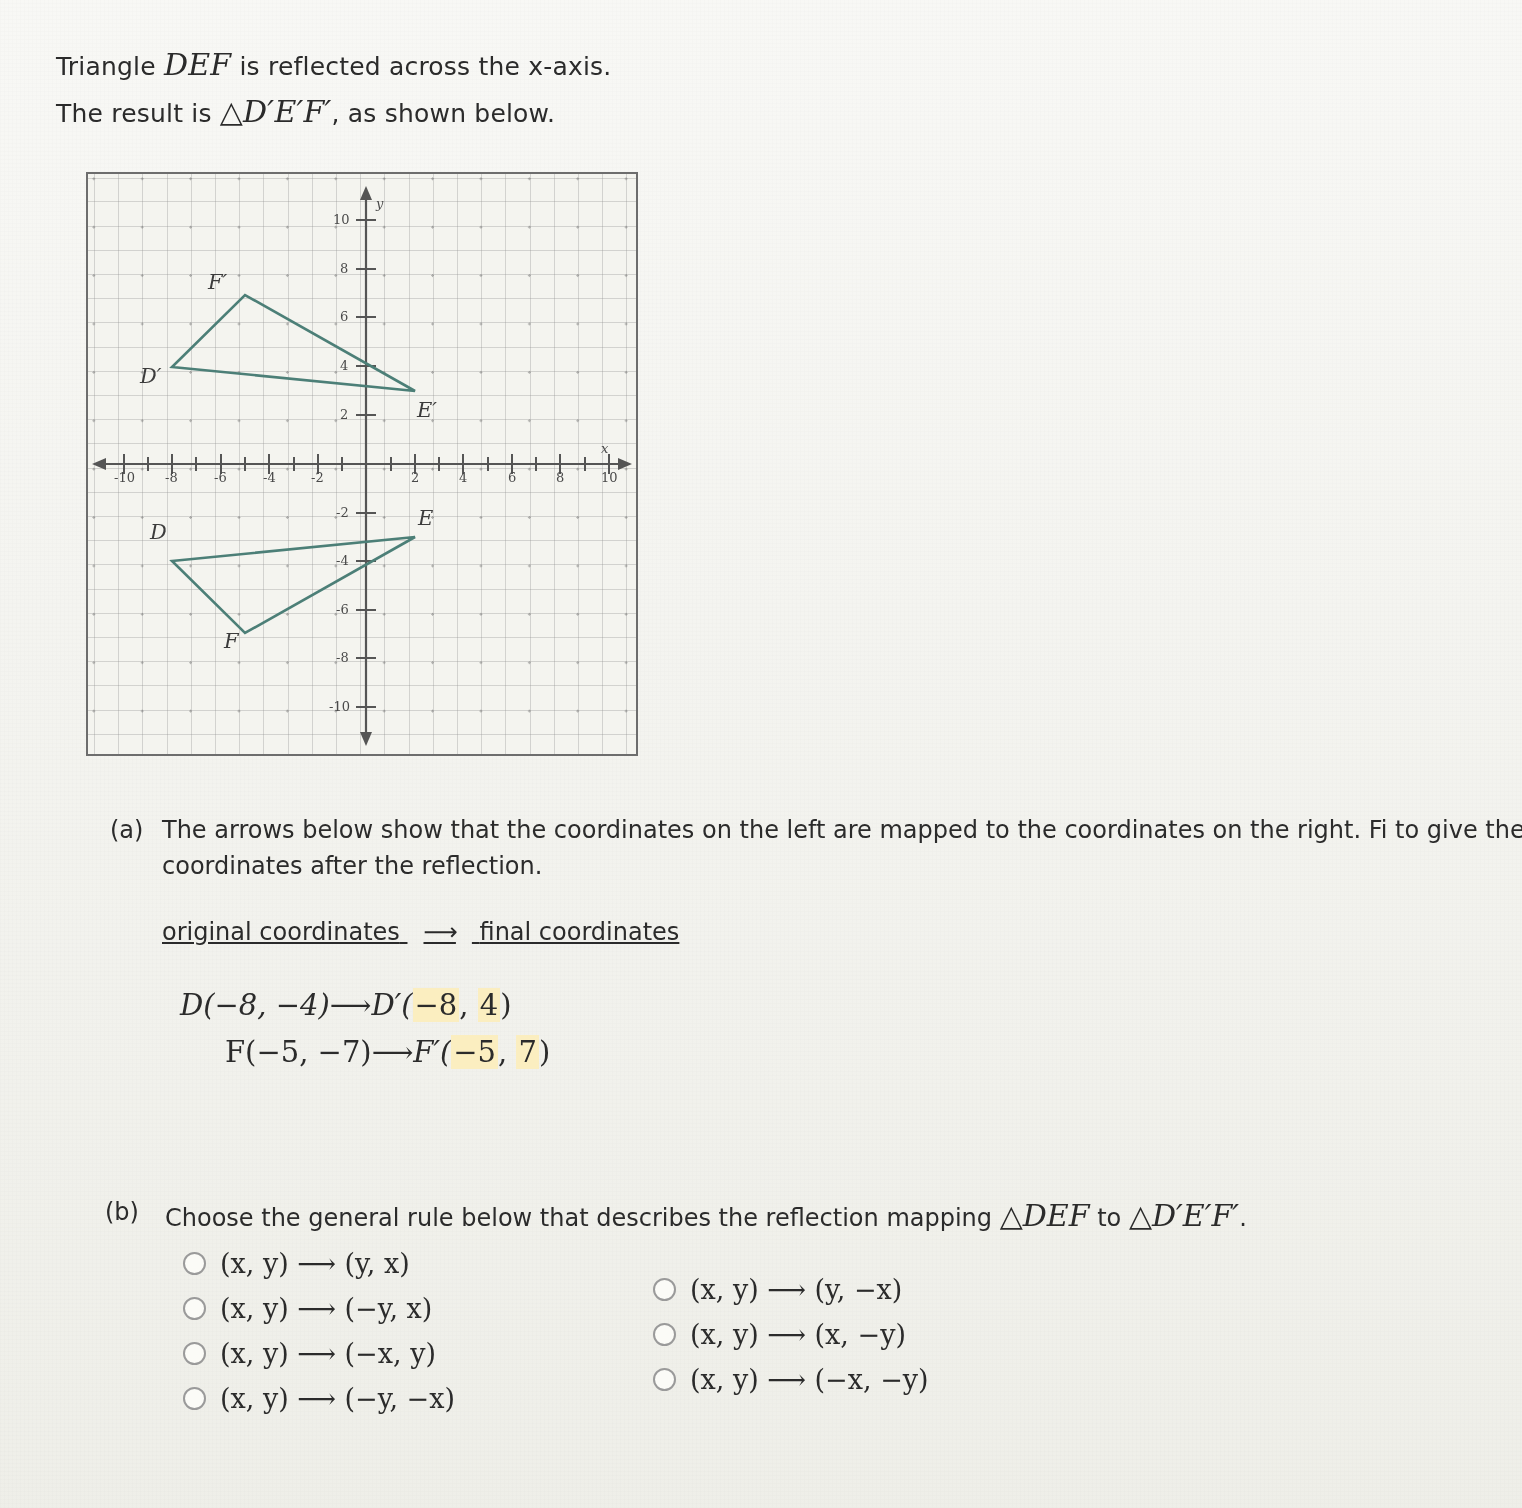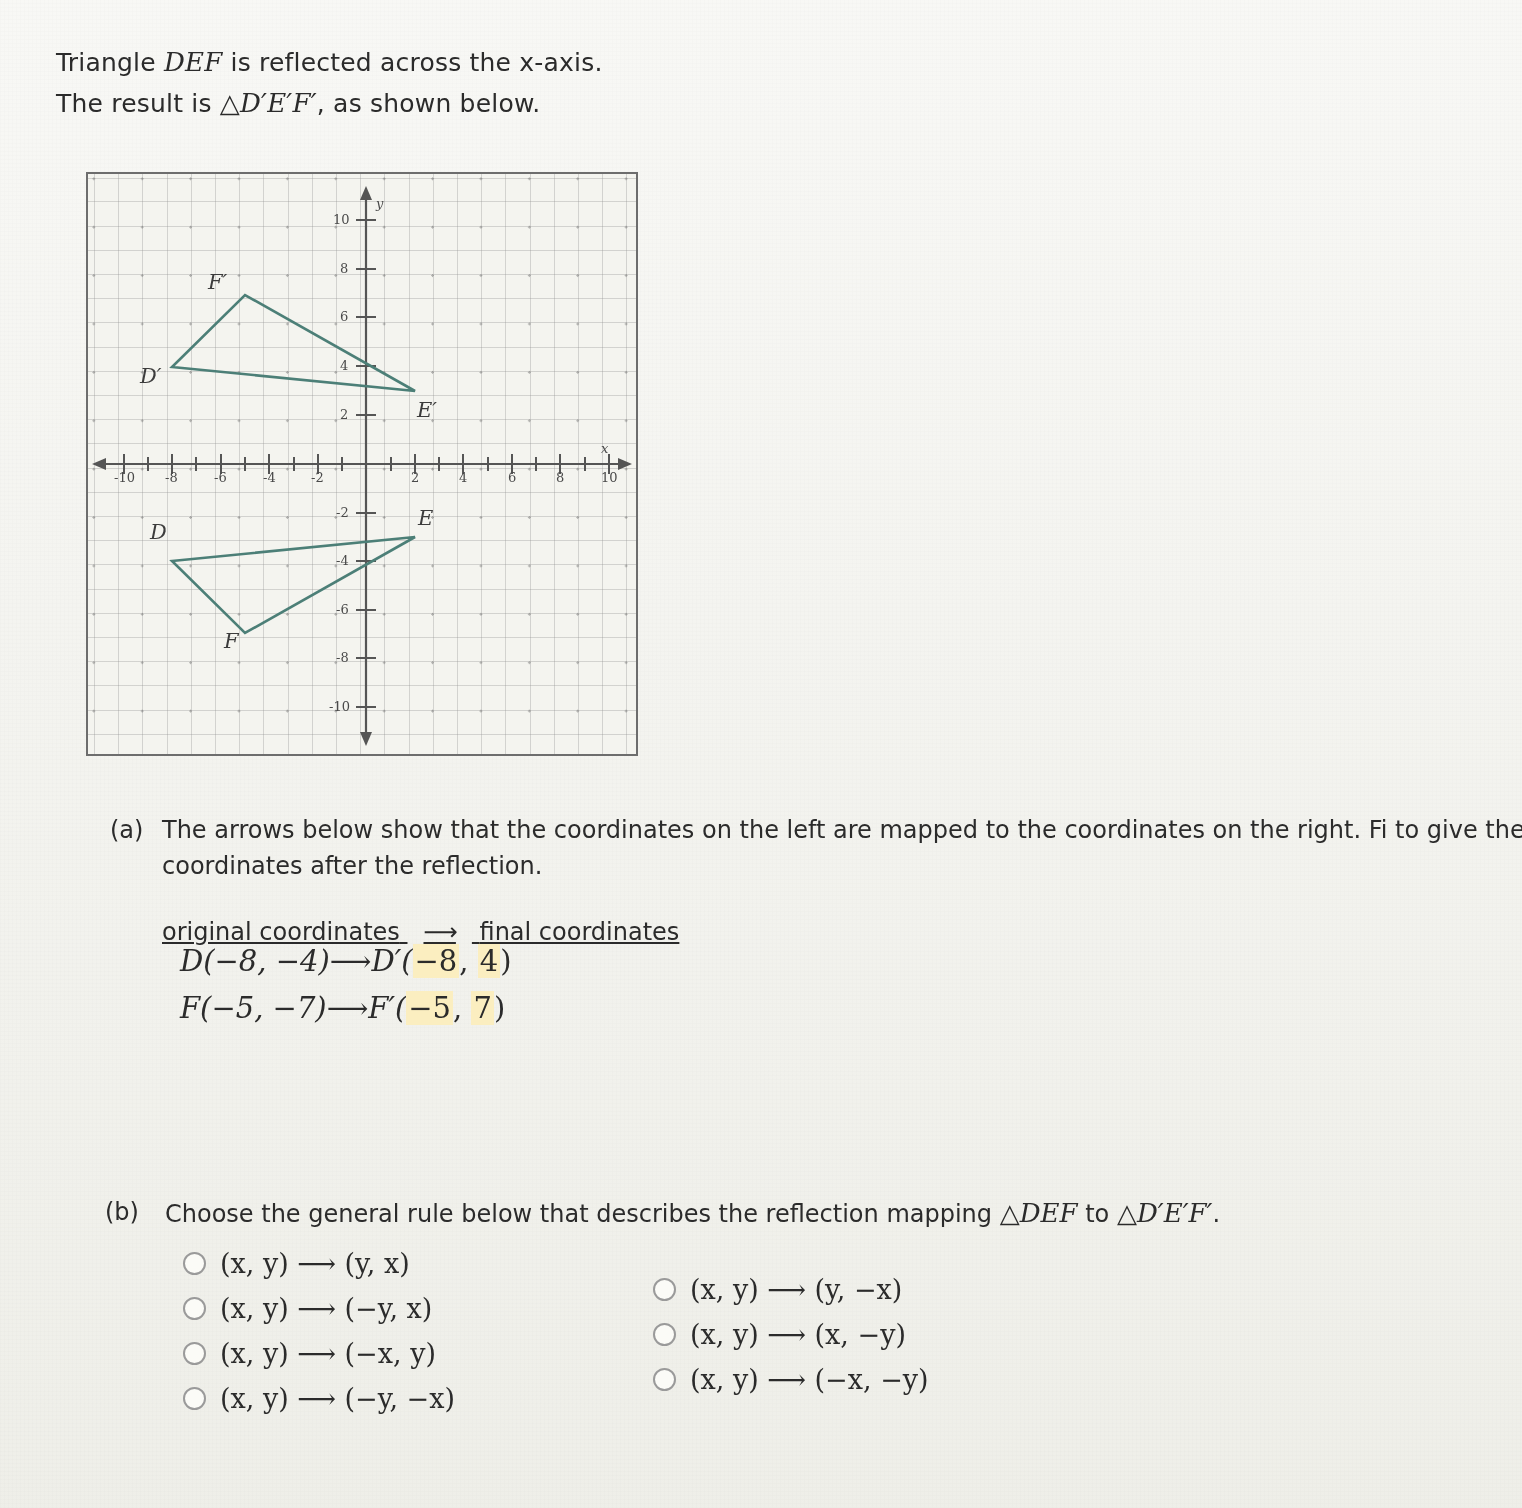--- a/index.html
+++ b/index.html
@@ -28,21 +28,21 @@
     position: absolute;
     left: 56px;
     top: 42px;
     font-size: 25px;
     line-height: 1.55;
     letter-spacing: 0.2px;
   }
   .mathi {
     font-family: "DejaVu Serif", serif;
     font-style: italic;
-    font-size: 26px;
+    font-size: 30px;
   }
 
   
   .graph-wrap {
     position: absolute;
     left: 86px;
     top: 172px;
     width: 548px;
     height: 580px;
     border: 2px solid #6d6d6d;
@@ -97,21 +97,21 @@
     left: 162px;
     top: 918px;
     font-size: 24px;
     text-decoration: underline;
   }
   .arrow-long { font-family: "DejaVu Sans", sans-serif; letter-spacing: -2px; }
 
   .maplines {
     position: absolute;
     left: 180px;
-    top: 938px;
+    top: 982px;
     font-family: "DejaVu Serif", serif;
     font-size: 29px;
     line-height: 1.62;
   }
   .hl {
     background: #fbeec0;
     padding: 0 2px;
   }
 
   
@@ -265,21 +265,21 @@
     <span>original coordinates</span>
     <span class="arrow-long" style="margin:0 16px;">⟶</span>
     <span>final coordinates</span>
   </div>
 
   <div class="maplines">
     <div>
       <span style="font-style:italic;">D(−8, −4)</span><span>⟶</span><span style="font-style:italic;">D′(</span><span class="hl">−8</span><span>, </span><span class="hl">4</span><span>)</span>
     </div>
     <div>
-      <span style="font-style:italic;">F(−5, −7)</span><span>⟶</span><span style="font-style:italic;">F′(</span><span class="hl">−5</span><span>, </span><span class="hl">7</span><span>)</span>
+      <span style="margin-left:45px;">F(−5, −7)</span><span>⟶</span><span style="font-style:italic;">F′(</span><span class="hl">−5</span><span>, </span><span class="hl">7</span><span>)</span>
     </div>
   </div>
 
   <div class="part-b">
     <span class="lbl">(b)</span>
     <div class="body">
       <span>Choose the general rule below that describes the reflection mapping </span><span class="mathi">△DEF</span><span> to </span><span class="mathi">△D′E′F′</span><span>.</span>
     </div>
   </div>
 

